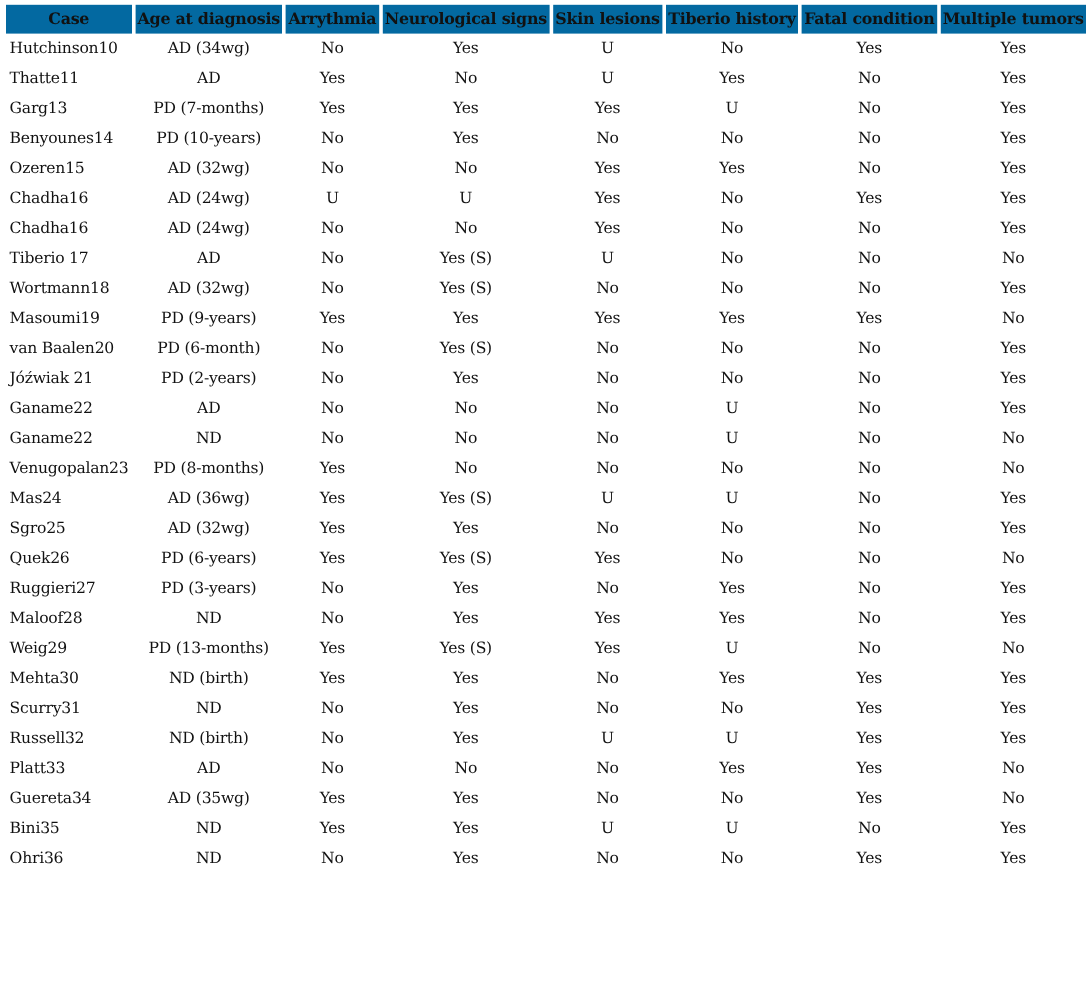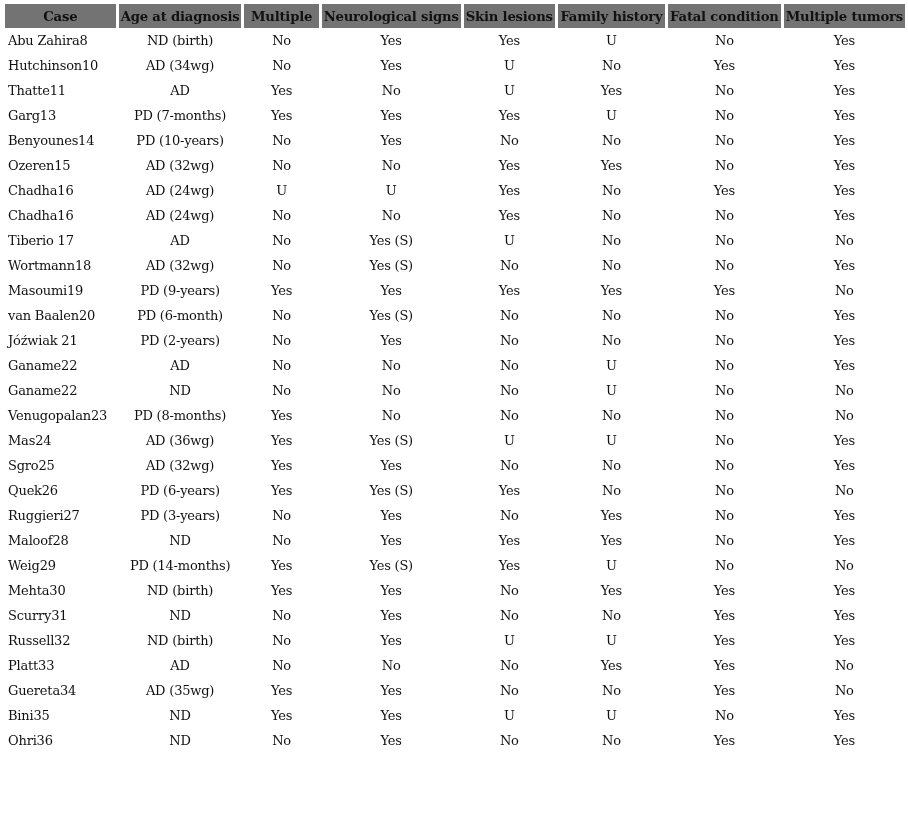--- a/index.html
+++ b/index.html
@@ -18,21 +18,21 @@
       position: absolute;
       left: 2px;
       top: 4px;
     }
     table {
       border-collapse: separate;
       border-spacing: 3px 0;
       table-layout: fixed;
     }
     th {
-      background: #737373;
+      background: #0369a1;
       font-family: "DejaVu Serif", "Liberation Serif", serif;
       font-weight: bold;
       font-size: 13.2px;
       height: 24px;
       padding: 0 2px;
       text-align: center;
       white-space: nowrap;
       letter-spacing: -0.2px;
     }
     td {
@@ -70,40 +70,30 @@
         <col class="c3">
       <col class="c4">
         <col class="c5">
         <col class="c6">
         <col class="c7">
     </colgroup>
     <thead>
       <tr class="header-row">
         <th>Case</th>
         <th>Age at diagnosis</th>
-        <th>Multiple</th>
+        <th>Arrythmia</th>
         <th>Neurological signs</th>
         <th>Skin lesions</th>
-        <th>Family history</th>
+        <th>Tiberio history</th>
         <th>Fatal condition</th>
         <th>Multiple tumors</th>
       </tr>
     </thead>
     <tbody id="table-body">
         <tr>
-          <td class="case-cell">Abu Zahira8</td>
-          <td>ND (birth)</td>
-          <td>No</td>
-          <td>Yes</td>
-          <td>Yes</td>
-          <td>U</td>
-          <td>No</td>
-          <td>Yes</td>
-        </tr>
-        <tr>
           <td class="case-cell">Hutchinson10</td>
           <td>AD (34wg)</td>
           <td>No</td>
           <td>Yes</td>
           <td>U</td>
           <td>No</td>
           <td>Yes</td>
           <td>Yes</td>
         </tr>
         <tr>
@@ -291,21 +281,21 @@
           <td>ND</td>
           <td>No</td>
           <td>Yes</td>
           <td>Yes</td>
           <td>Yes</td>
           <td>No</td>
           <td>Yes</td>
         </tr>
         <tr>
           <td class="case-cell">Weig29</td>
-          <td>PD (14-months)</td>
+          <td>PD (13-months)</td>
           <td>Yes</td>
           <td>Yes (S)</td>
           <td>Yes</td>
           <td>U</td>
           <td>No</td>
           <td>No</td>
         </tr>
         <tr>
           <td class="case-cell">Mehta30</td>
           <td>ND (birth)</td>

